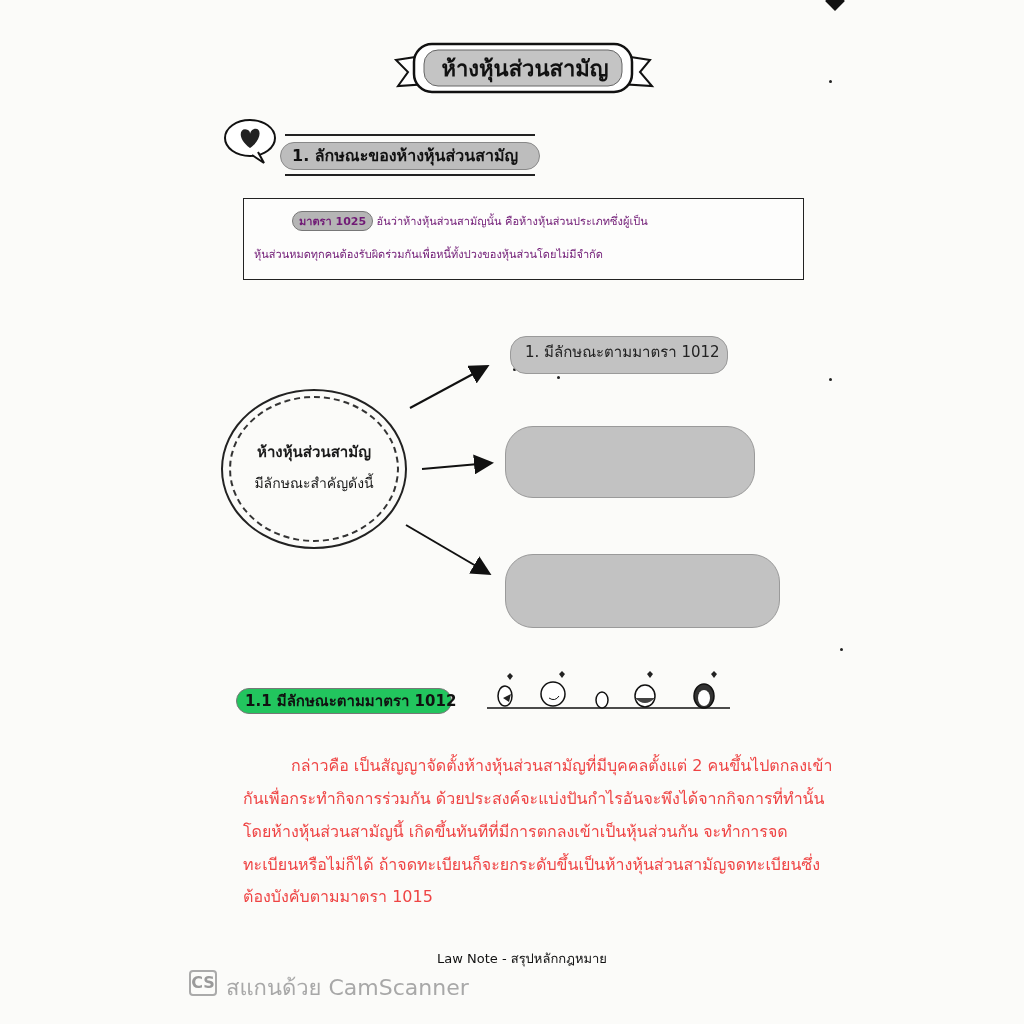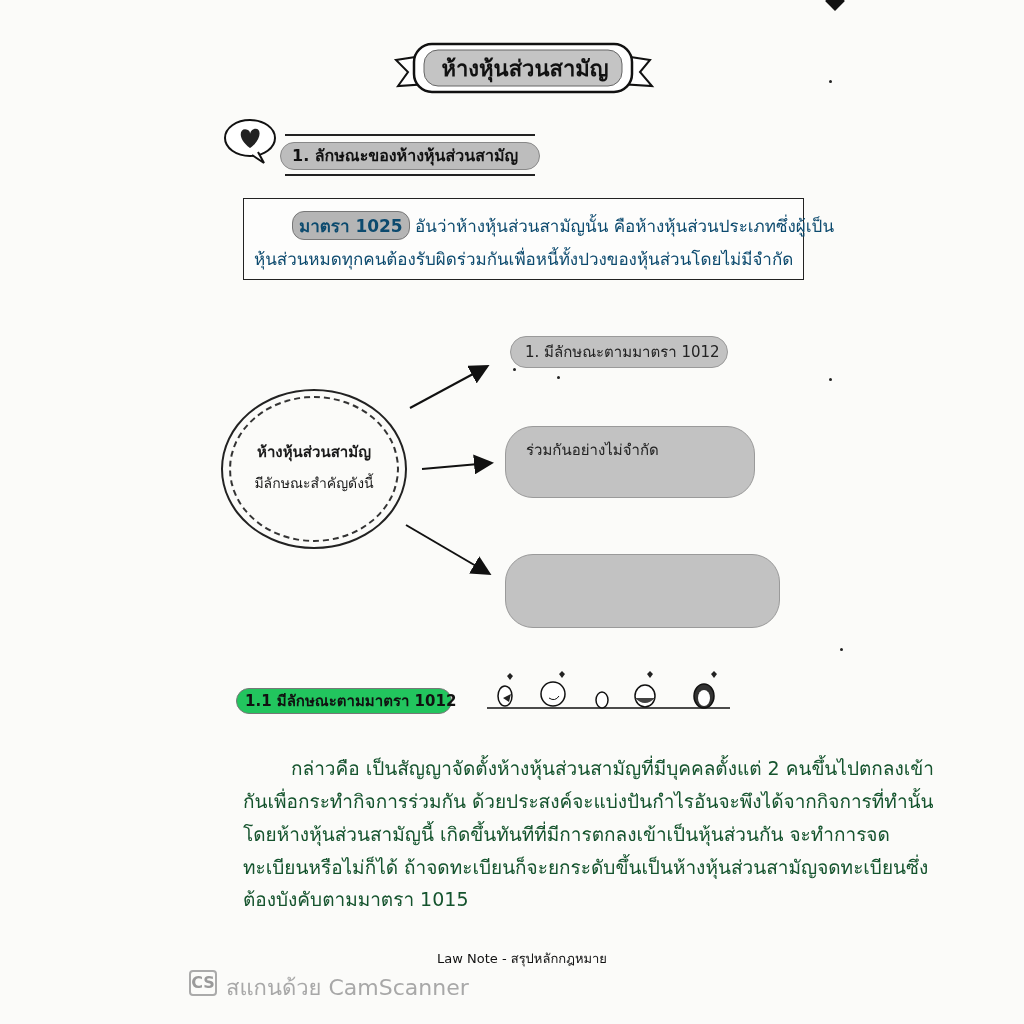--- a/index.html
+++ b/index.html
@@ -13,38 +13,38 @@
   .banner-label{left:425px;top:48px;width:200px;height:42px;line-height:42px;text-align:center;
       font-size:22px;font-weight:bold;color:#111;}
   
   .heart-svg{left:222px;top:118px;}
   .sec-rule{height:2px;background:#222;}
   .sec1-pill{left:280px;top:142px;width:260px;height:28px;border-radius:14px;
       background:#bdbdbd;border:1px solid #888;box-sizing:border-box;}
   .sec1-label{left:292px;top:142px;height:28px;line-height:28px;font-size:16px;font-weight:bold;color:#111;white-space:nowrap;}
   
   .def-box{left:243px;top:198px;width:561px;height:82px;border:1.5px solid #222;box-sizing:border-box;background:#fdfdfc;}
-  .def-line{font-size:17px;white-space:nowrap;color:#0c4a6e;}
+  .def-line{font-size:11px;white-space:nowrap;color:#701a75;}
   .law-tag{display:inline-block;background:#b5b5b5;border:1px solid #777;border-radius:12px;padding:0 6px;font-weight:bold;}
   
   .circle-outer{left:221px;top:389px;width:186px;height:160px;border:2px solid #222;border-radius:50%;box-sizing:border-box;}
   .circle-inner{left:229px;top:396px;width:170px;height:146px;border:2px dashed #333;border-radius:50%;box-sizing:border-box;}
   .circle-title{left:229px;top:440px;width:170px;text-align:center;font-size:15px;font-weight:bold;}
   .circle-sub{left:229px;top:472px;width:170px;text-align:center;font-size:14px;}
   .arrows-svg{left:400px;top:355px;}
   .pill{background:#c2c2c2;border:1px solid #9a9a9a;box-sizing:border-box;color:#222;font-size:15px;}
-  .pill1{left:510px;top:336px;width:218px;height:32px;border-radius:16px;line-height:30px;padding-left:14px;}
+  .pill1{left:510px;top:336px;width:218px;height:38px;border-radius:16px;line-height:30px;padding-left:14px;}
   .pill2{left:505px;top:426px;width:250px;height:72px;border-radius:28px;padding:8px 0 0 20px;line-height:30px;}
   .pill3{left:505px;top:554px;width:275px;height:74px;border-radius:28px;padding:8px 0 0 20px;line-height:30px;}
   
   .sub-pill{left:236px;top:688px;width:216px;height:26px;border-radius:13px;background:#22c55e;border:1px solid #777;box-sizing:border-box;
       line-height:24px;padding-left:8px;font-size:15px;font-weight:bold;color:#111;white-space:nowrap;}
   .birds-svg{left:485px;top:668px;}
   
-  .para{left:243px;width:580px;font-size:19px;color:#14532d;white-space:nowrap;}
+  .para{left:243px;width:580px;font-size:16px;color:#ef4444;white-space:nowrap;}
   
   .footer{left:437px;top:948px;font-size:13px;color:#111;}
   .cs-logo{left:189px;top:970px;width:28px;height:26px;border:2px solid #aaa;border-radius:4px;box-sizing:border-box;
       color:#9a9a9a;font-size:16px;font-weight:bold;line-height:22px;text-align:center;}
   .cs-text{left:226px;top:970px;font-size:22px;color:#a8a8a8;white-space:nowrap;}
 </style>
 </head>
 <body>
 
 <div class="abs corner-mark"></div>
@@ -93,21 +93,20 @@
     </defs>
   <line x1="10" y1="53" x2="86" y2="12" stroke="#111" stroke-width="2" marker-end="url(#ah)"></line>
   <line x1="22" y1="114" x2="90" y2="108" stroke="#111" stroke-width="2" marker-end="url(#ah)"></line>
   <line x1="6" y1="170" x2="88" y2="218" stroke="#111" stroke-width="2" marker-end="url(#ah)"></line>
 </svg>
 
 <div class="abs pill pill1">
   <span>1.  มีลักษณะตามมาตรา 1012</span>
 </div>
 <div class="abs pill pill2">
-  <div>ร่วมกันอย่างไม่จำกัด</div>
 </div>
 <div class="abs pill pill3">
 </div>
 
 <div class="abs sub-pill">1.1 มีลักษณะตามมาตรา 1012</div>
 <svg class="abs birds-svg" width="250" height="50">
   <line x1="2" y1="40" x2="245" y2="40" stroke="#111" stroke-width="1.5"></line>
   <ellipse cx="20" cy="28" rx="7" ry="10" fill="#fff" stroke="#111" stroke-width="1.5"></ellipse>
   <path d="M18 30 L26 26 L24 34 Z" fill="#222"></path>
   <ellipse cx="68" cy="26" rx="12" ry="12" fill="#fff" stroke="#111" stroke-width="1.5"></ellipse>

